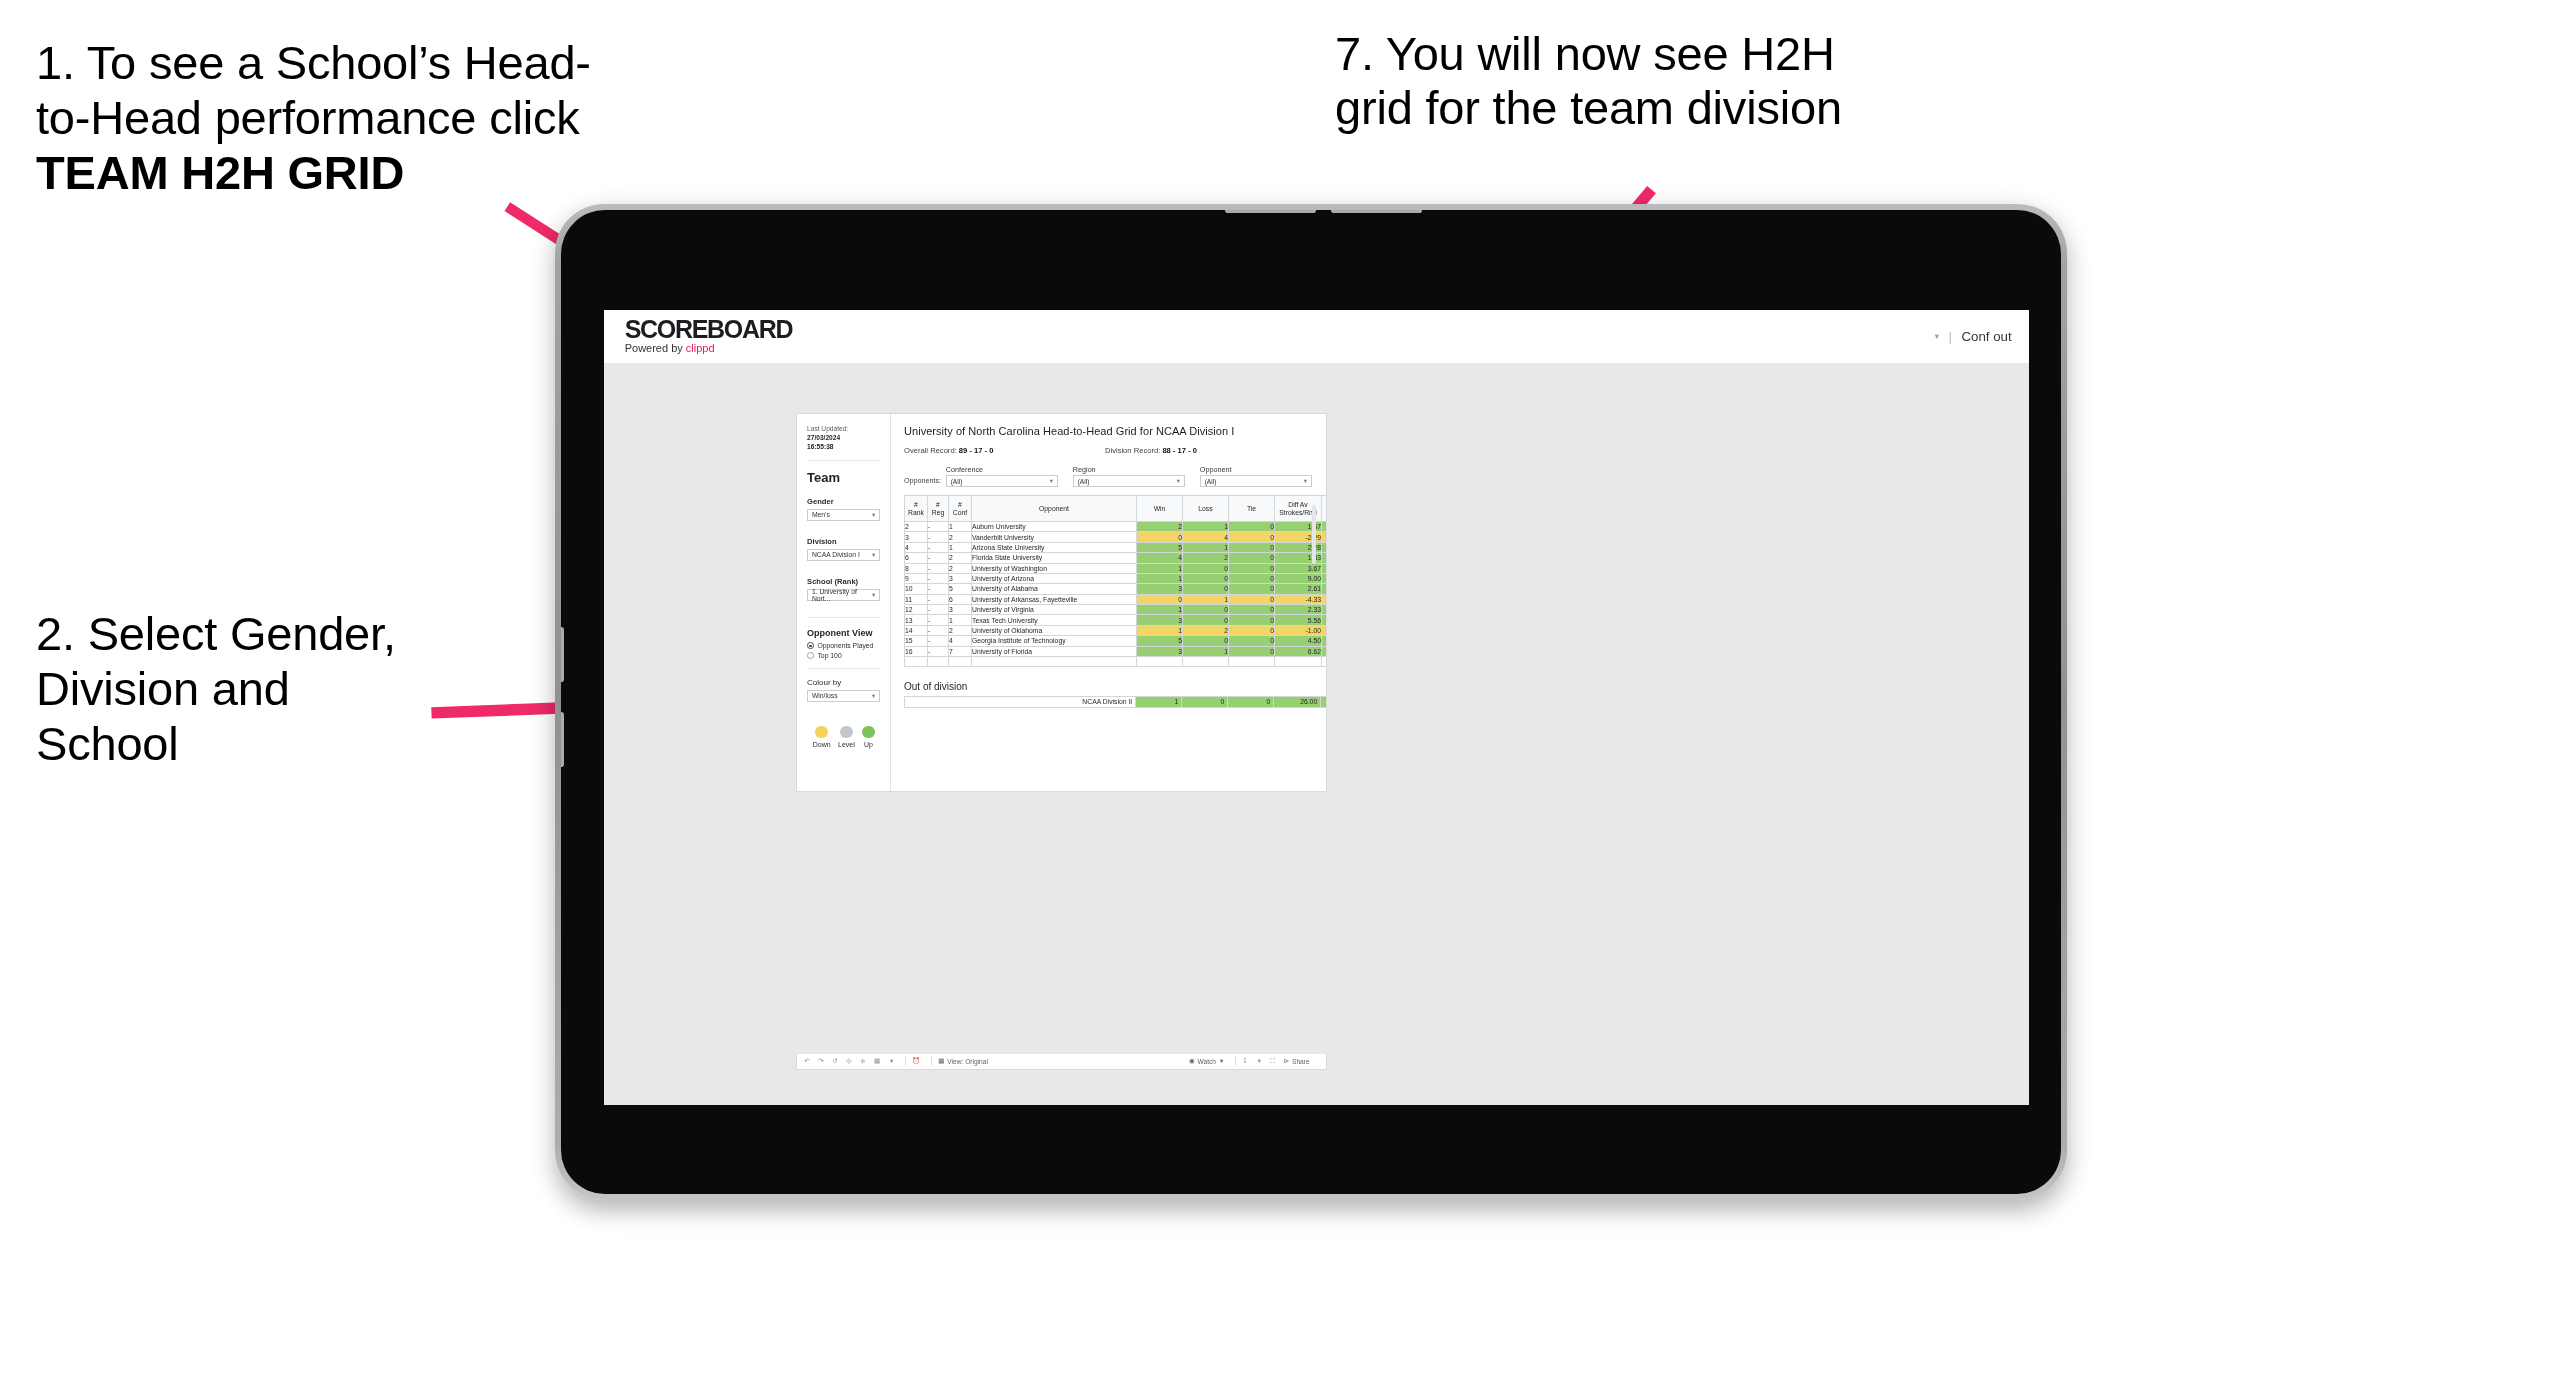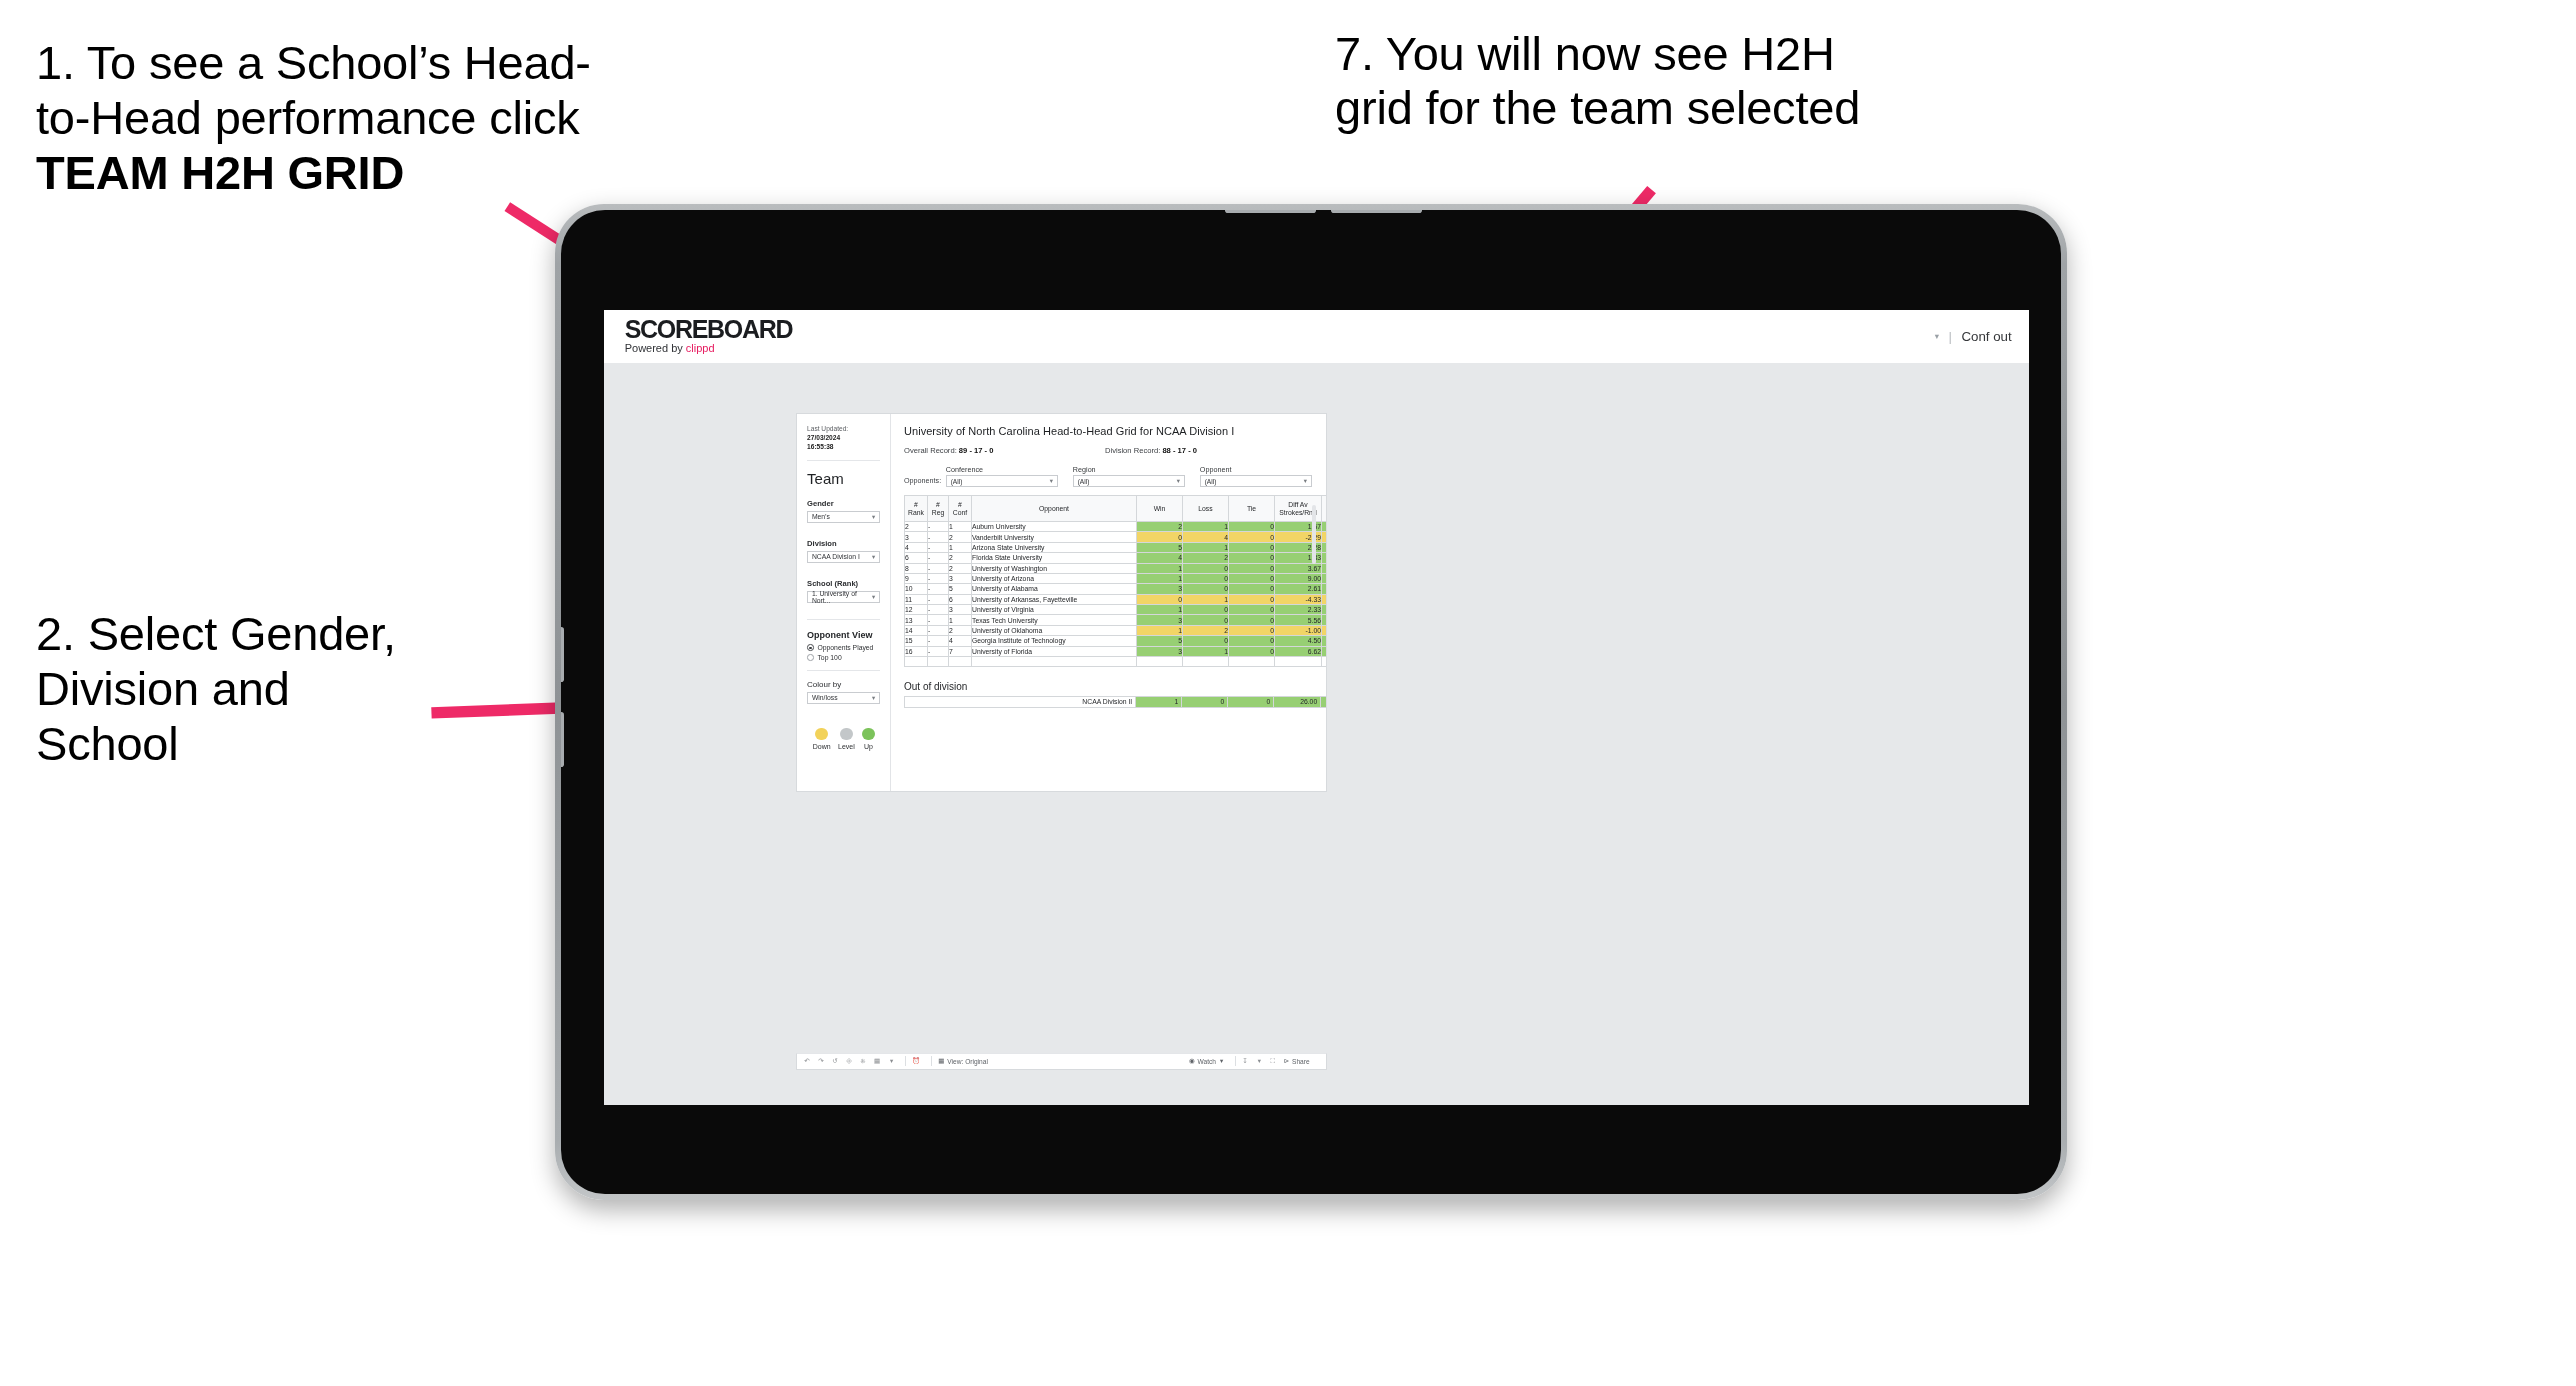--- a/index.html
+++ b/index.html
@@ -164,21 +164,21 @@
     width: 94px;
     border-right: 0.9px solid #e2e4e7;
     padding: 11.4px 9.5px 0 10.4px;
     box-sizing: border-box;
     font-size: 7px;
     color: #2c2e31;
   }
   .lastupd { font-size: 6.6px; color: #5a5d61; line-height: 1.34; }
   .lastupd b { color: #222; font-weight: 700; }
   .hr-soft { height: 0.9px; background: #e4e6e9; margin: 8.5px 0 9.5px; }
-  .grp-title { font-size: 15px; font-weight: 400; color: #1f2124; margin-bottom: 11.4px; }
+  .grp-title { font-size: 13px; font-weight: 700; color: #1f2124; margin-bottom: 11.4px; }
   .fld-label { font-size: 7.6px; font-weight: 700; color: #2b2d30; margin-bottom: 2.8px; }
   .select {
     height: 12.3px;
     border: 0.9px solid #c9ccd0;
     background: #fff;
     display: flex; align-items: center;
     padding: 0 2.8px 0 3.8px;
     font-size: 6.8px;
     color: #303236;
     justify-content: space-between;
@@ -300,21 +300,21 @@
 
 <div class="annot" id="annot-1"><span>1. To see a School’s Head-</span>
 <span>to-Head performance click</span>
 <b>TEAM H2H GRID</b></div>
 
 <div class="annot" id="annot-2"><span>2. Select Gender,</span>
 <span>Division and</span>
 <span>School</span></div>
 
 <div class="annot" id="annot-3"><span>7. You will now see H2H</span>
-<span>grid for the team selected</span></div>
+<span>grid for the team division</span></div>
 
 <svg class="arrow-svg" viewBox="0 0 2717 1462">
   <defs>
     <marker id="ah" markerWidth="7" markerHeight="7" refX="4.2" refY="3.5" orient="auto">
       <path d="M0,0 L7,3.5 L0,7 z" fill="#ee2a67"></path>
     </marker>
   </defs>
   <line x1="535" y1="218" x2="792" y2="383" stroke="#ee2a67" stroke-width="11" marker-end="url(#ah)"></line>
   <line x1="455" y1="752" x2="880" y2="736" stroke="#ee2a67" stroke-width="12" marker-end="url(#ah)"></line>
   <line x1="1742" y1="200" x2="1543" y2="435" stroke="#ee2a67" stroke-width="12" marker-end="url(#ah)"></line>

